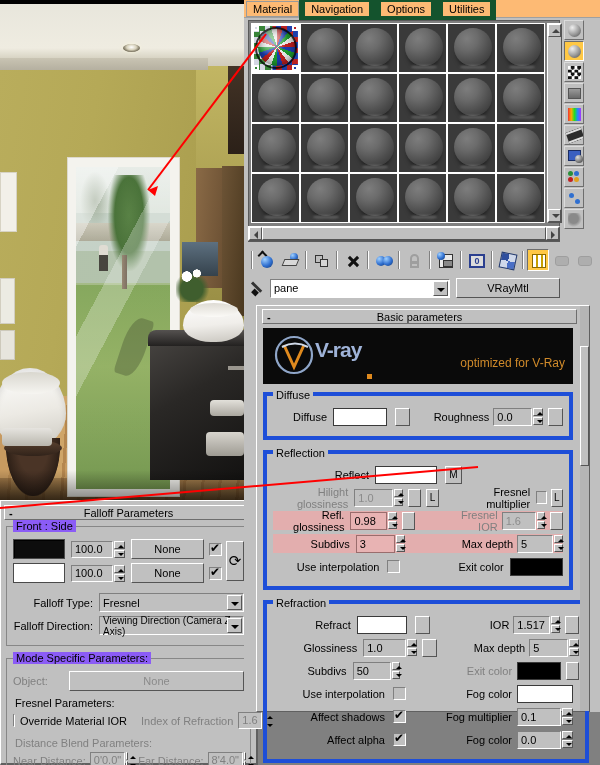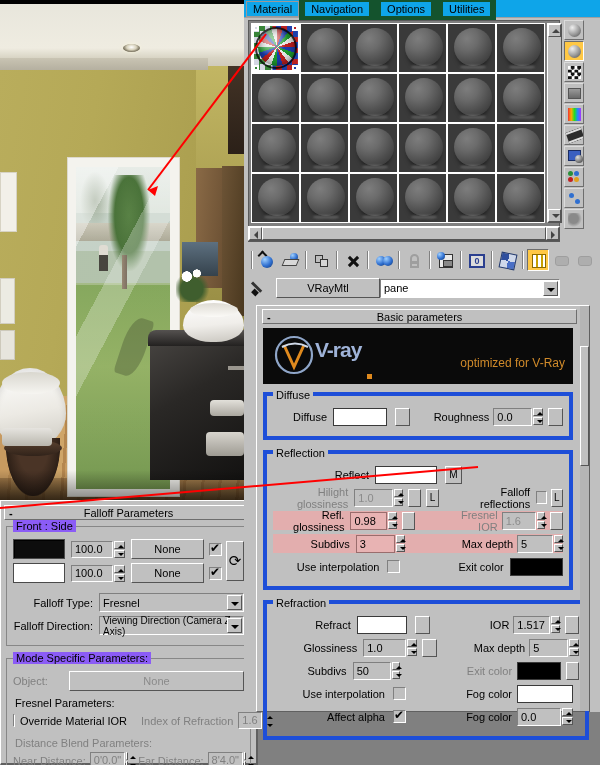--- a/index.html
+++ b/index.html
@@ -281,21 +281,21 @@
     display:flex; align-items:center; justify-content:center;
     font-size:15px; color:#000;
   }
 
   
   #mated {
     position:absolute; left:244px; top:0; width:356px; height:712px;
     background:#c0c0c0;
   }
   #menubar {
-    height:18px; background:#0ea5e9; display:flex; align-items:center;
+    height:18px; background:#fdba74; display:flex; align-items:center;
     padding-left:2px; border-bottom:1px solid #a0a0a0;
   }
   .menu-item {
     padding:1px 6px; font-size:11px;
     border:6px solid #14532d;
   }
   .menu-item:first-child { border:1px solid #9a9a9a; }
 
   #slotsarea {
     position:absolute; left:4px; top:20px; width:312px; height:222px;
@@ -925,25 +925,25 @@
       <div class="mtb dim-ico">
         <span style="position:absolute;left:4px;top:6px;width:14px;height:10px;background:#9a9a9a;border:1px solid #777;border-radius:3px;"></span>
       </div>
       <div class="mtb dim-ico">
         <span style="position:absolute;left:4px;top:6px;width:14px;height:10px;background:#9a9a9a;border:1px solid #777;border-radius:3px;"></span>
       </div>
     </div>
 
     <div id="namerow">
       <span class="eyedrop"></span>
-      <div id="typebtn">VRayMtl</div>
       <div id="namefield">
         <span>pane</span>
         <span class="arrow"></span>
       </div>
+      <div id="typebtn">VRayMtl</div>
     </div>
   </div>
 
   <div id="paramspanel">
 
     <div class="roll-head" style="margin:3px 12px 0 5px;">
       <span class="minus">-</span>
       <span>Basic parameters</span>
     </div>
 
@@ -985,21 +985,21 @@
 
       <div class="prow">
         <span class="lab-r gdim" style="width:96px;">Hilight glossiness</span>
         <div class="num dim" style="width:48px;margin-left:6px;">1.0</div>
         <div class="spin-btns">
             <i class="up"></i>
             <i class="dn"></i>
           </div>
         <div class="mapbtn" style="margin-left:5px;"></div>
         <div class="lbtn" style="margin-left:5px;">L</div>
-        <span class="lab-r" style="width:104px;margin-left:10px;">Falloff reflections</span>
+        <span class="lab-r" style="width:104px;margin-left:10px;">Fresnel multiplier</span>
         <span class="cbx" style="margin-left:6px;"></span>
         <div class="lbtn dim" style="margin-left:4px;">L</div>
       </div>
 
       <div class="prow pinkbg" style="padding:1px 0;">
         <span class="lab-r" style="width:96px;">Refl. glossiness</span>
         <div class="num pinkf" style="width:48px;margin-left:6px;">0.98</div>
         <div class="spin-btns">
             <i class="up"></i>
             <i class="dn"></i>
@@ -1084,20 +1084,30 @@
         <div class="mapbtn" style="margin-left:5px;"></div>
       </div>
 
       <div class="prow">
         <span class="lab-r" style="width:112px;">Use interpolation</span>
         <span class="cbx" style="margin-left:8px;"></span>
         <span class="lab-r" style="width:86px;margin-left:20px;">Fog color</span>
         <div class="colorsw" style="width:56px;margin-left:5px;"></div>
       </div>
 
+      <div class="prow">
+        <span class="lab-r" style="width:112px;">Affect shadows</span>
+        <span class="cbx on" style="margin-left:8px;"></span>
+        <span class="lab-r" style="width:86px;margin-left:20px;">Fog multiplier</span>
+        <div class="num" style="width:44px;margin-left:5px;">0.1</div>
+        <div class="spin-btns">
+            <i class="up"></i>
+            <i class="dn"></i>
+          </div>
+      </div>
 
       <div class="prow">
         <span class="lab-r" style="width:112px;">Affect alpha</span>
         <span class="cbx on" style="margin-left:8px;"></span>
         <span class="lab-r" style="width:86px;margin-left:20px;">Fog color</span>
         <div class="num" style="width:44px;margin-left:5px;">0.0</div>
         <div class="spin-btns">
             <i class="up"></i>
             <i class="dn"></i>
           </div>

